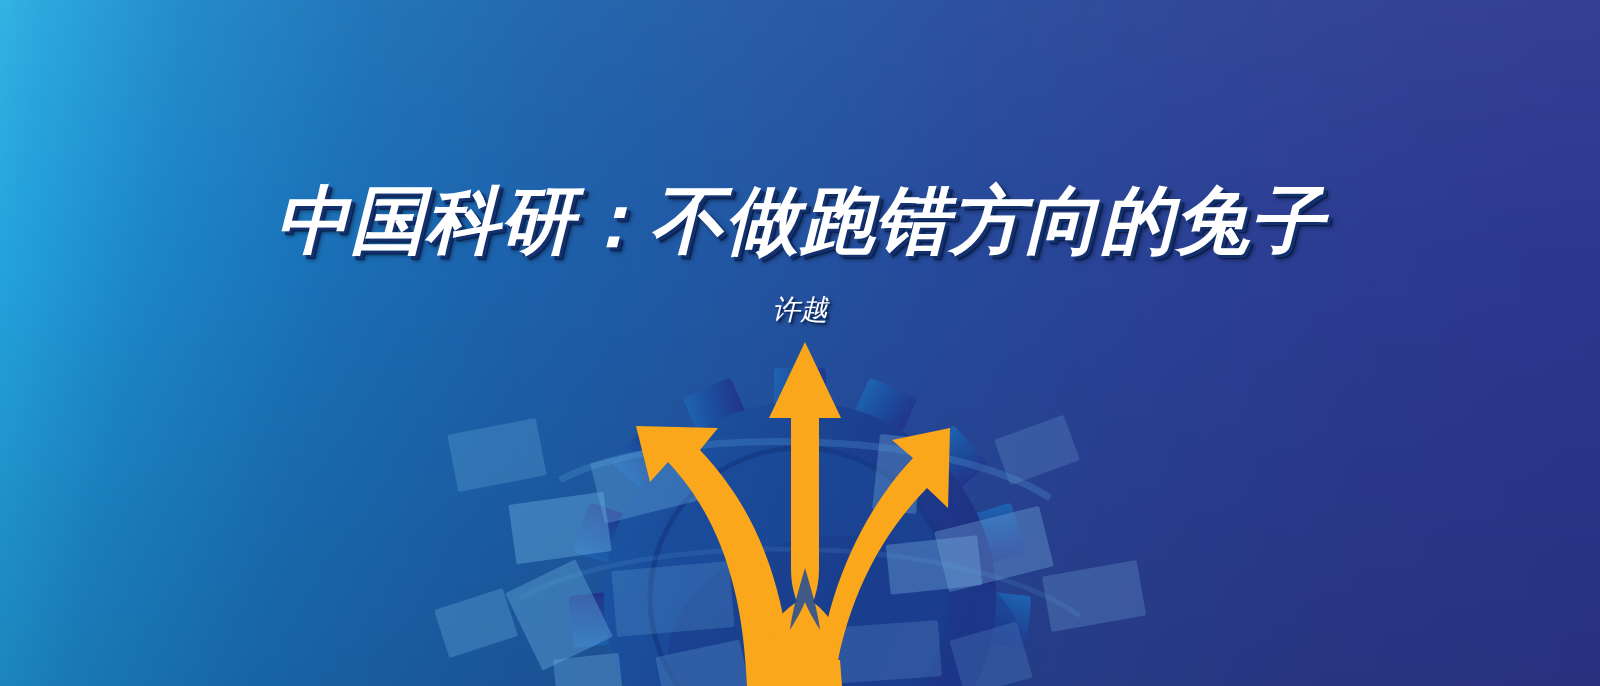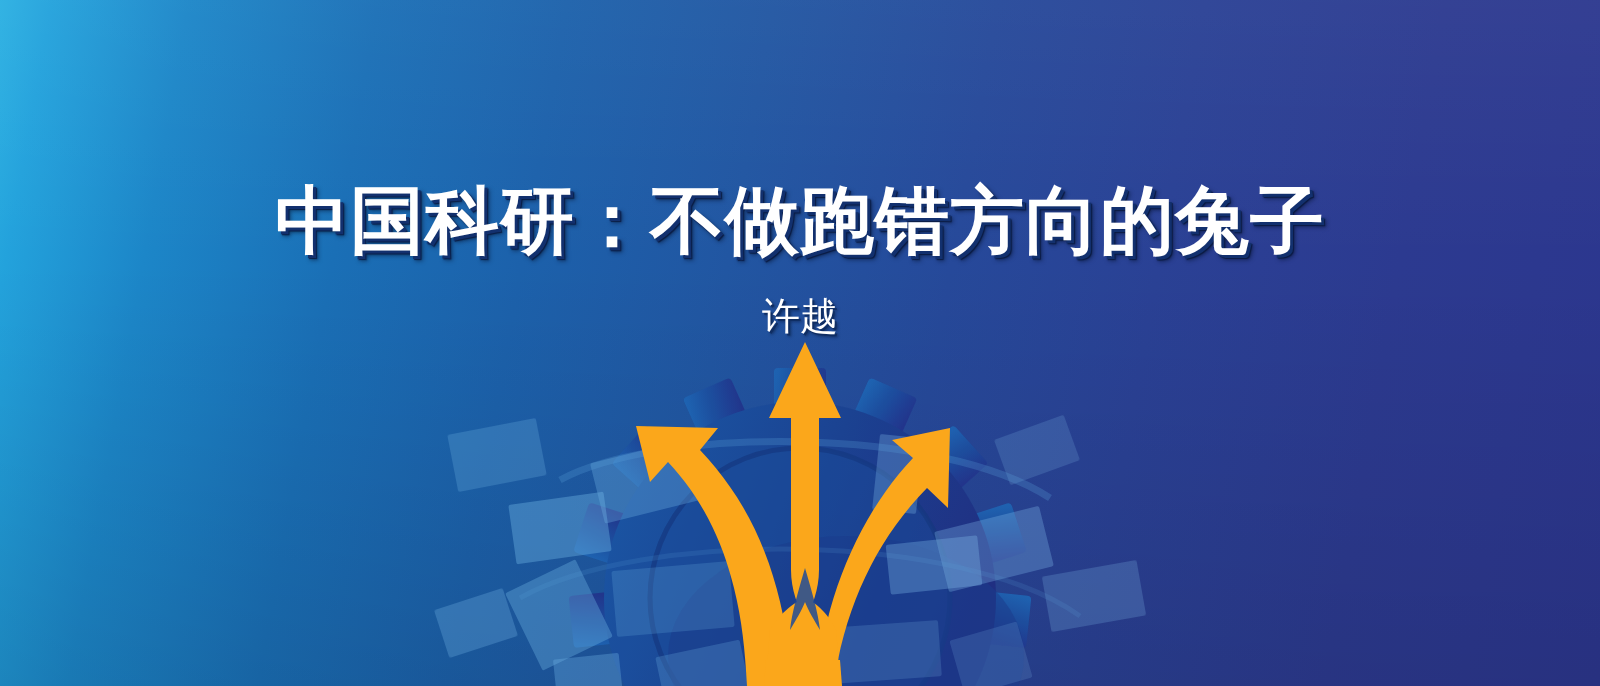--- a/index.html
+++ b/index.html
@@ -19,20 +19,21 @@
         #2bb0e2 0%,
         #23a2dc 3%,
         #1c86c8 11%,
         #1a6fb6 22%,
         #1c61ab 33%,
         #2156a2 45%,
         #26499a 58%,
         #2a4195 70%,
         #2c3a90 84%,
         #2c368e 100%);
+    font-style: italic;
   }
   
   .vshade {
     position: absolute;
     inset: 0;
     background: linear-gradient(180deg, rgba(255,255,255,0.04) 0%, rgba(0,0,0,0) 38%, rgba(0,0,0,0.10) 100%);
     pointer-events: none;
   }
 
   
@@ -63,21 +64,21 @@
       4px 4px 1px rgba(8,24,60,0.85),
       5px 5px 4px rgba(6,18,46,0.55);
     white-space: nowrap;
   }
   .subtitle {
     position: absolute;
     left: 0;
     top: 291px;
     width: 1600px;
     text-align: center;
-    font-size: 38px;
+    font-size: 28px;
     font-weight: normal;
     color: #ffffff;
     text-shadow:
       2px 2px 0 rgba(14,44,96,0.9),
       3px 3px 3px rgba(6,18,46,0.5);
     white-space: nowrap;
   }
 </style>
 </head>
 <body>

